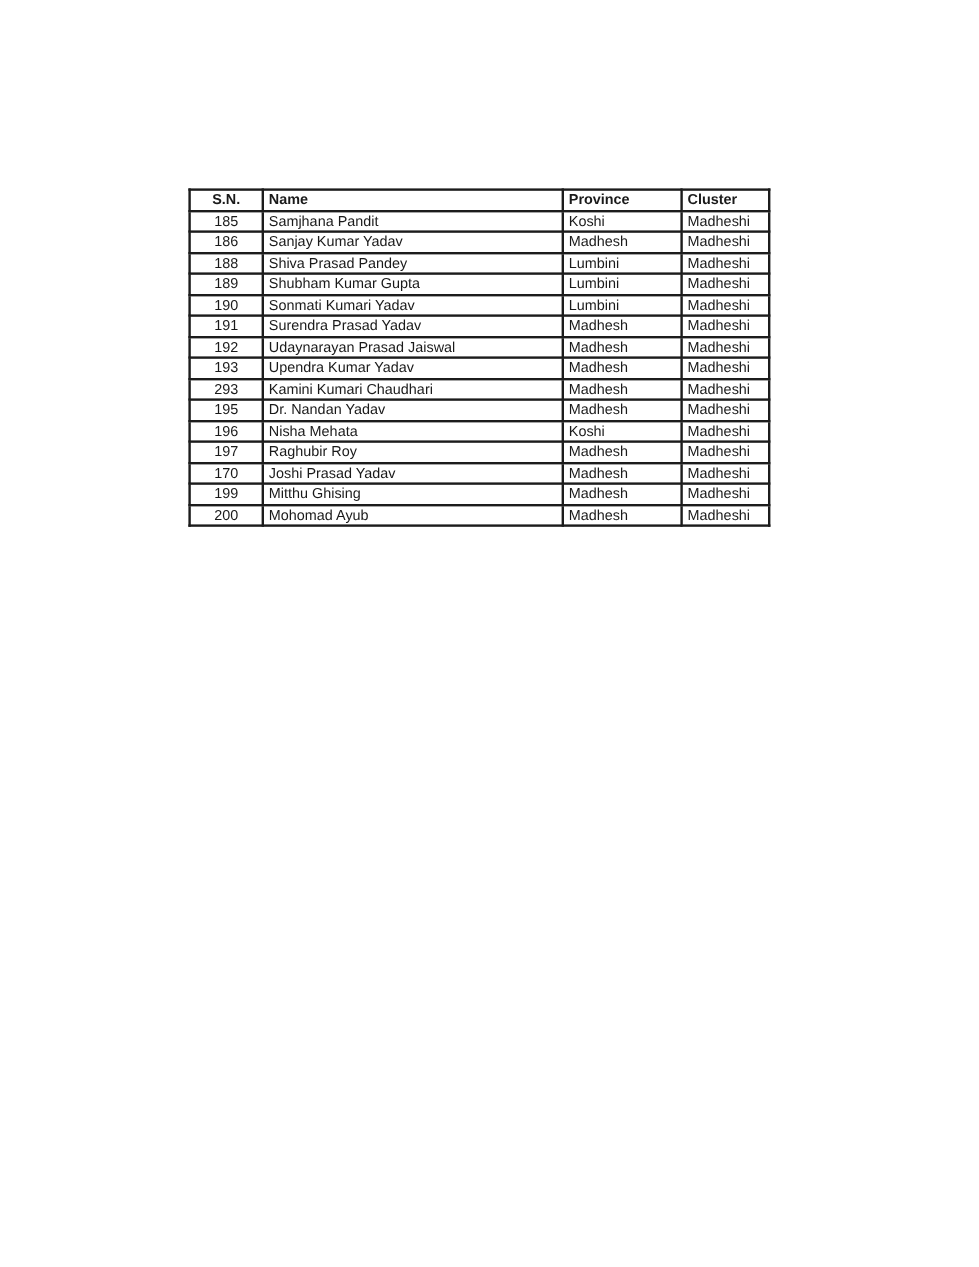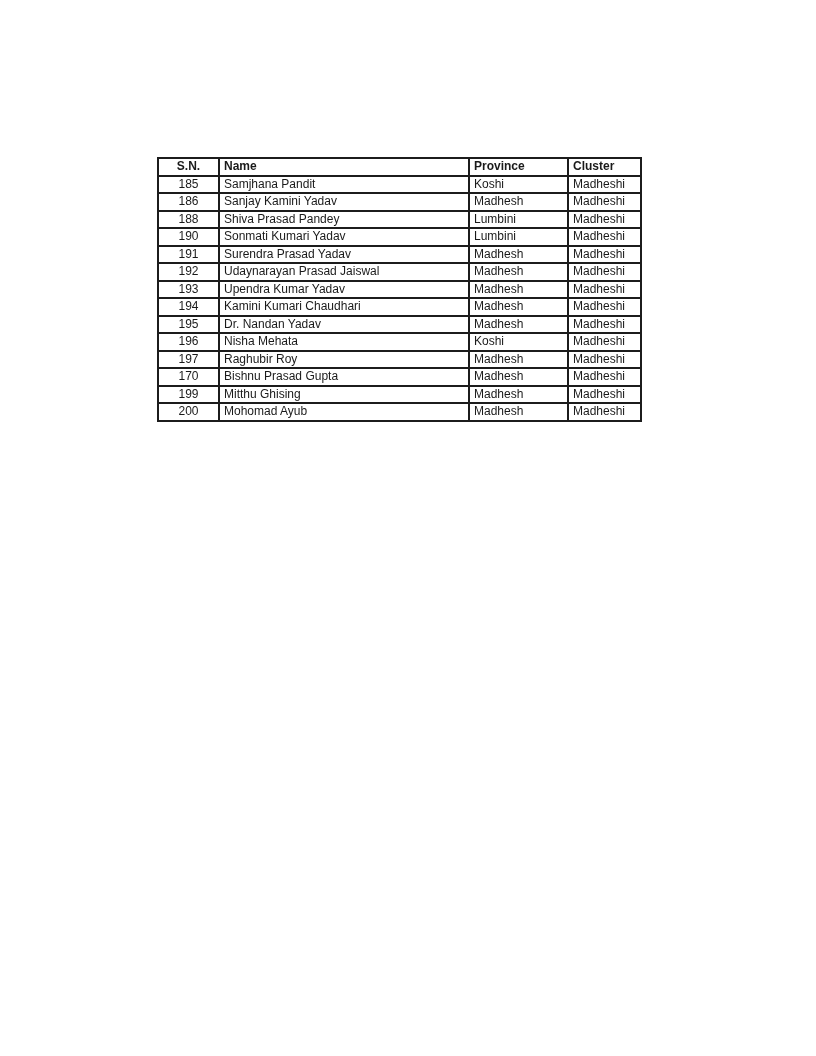--- a/index.html
+++ b/index.html
@@ -75,27 +75,33 @@
     </thead>
     <tbody>
         <tr>
           <td class="sn">185</td>
           <td>Samjhana Pandit</td>
           <td>Koshi</td>
           <td>Madheshi</td>
         </tr>
         <tr>
           <td class="sn">186</td>
-          <td>Sanjay Kamini Yadav</td>
+          <td>Sanjay Kumar Yadav</td>
           <td>Madhesh</td>
           <td>Madheshi</td>
         </tr>
         <tr>
           <td class="sn">188</td>
           <td>Shiva Prasad Pandey</td>
+          <td>Lumbini</td>
+          <td>Madheshi</td>
+        </tr>
+        <tr>
+          <td class="sn">189</td>
+          <td>Shubham Kumar Gupta</td>
           <td>Lumbini</td>
           <td>Madheshi</td>
         </tr>
         <tr>
           <td class="sn">190</td>
           <td>Sonmati Kumari Yadav</td>
           <td>Lumbini</td>
           <td>Madheshi</td>
         </tr>
         <tr>
@@ -110,21 +116,21 @@
           <td>Madhesh</td>
           <td>Madheshi</td>
         </tr>
         <tr>
           <td class="sn">193</td>
           <td>Upendra Kumar Yadav</td>
           <td>Madhesh</td>
           <td>Madheshi</td>
         </tr>
         <tr>
-          <td class="sn">194</td>
+          <td class="sn">293</td>
           <td>Kamini Kumari Chaudhari</td>
           <td>Madhesh</td>
           <td>Madheshi</td>
         </tr>
         <tr>
           <td class="sn">195</td>
           <td>Dr. Nandan Yadav</td>
           <td>Madhesh</td>
           <td>Madheshi</td>
         </tr>
@@ -135,21 +141,21 @@
           <td>Madheshi</td>
         </tr>
         <tr>
           <td class="sn">197</td>
           <td>Raghubir Roy</td>
           <td>Madhesh</td>
           <td>Madheshi</td>
         </tr>
         <tr>
           <td class="sn">170</td>
-          <td>Bishnu Prasad Gupta</td>
+          <td>Joshi Prasad Yadav</td>
           <td>Madhesh</td>
           <td>Madheshi</td>
         </tr>
         <tr>
           <td class="sn">199</td>
           <td>Mitthu Ghising</td>
           <td>Madhesh</td>
           <td>Madheshi</td>
         </tr>
         <tr>

